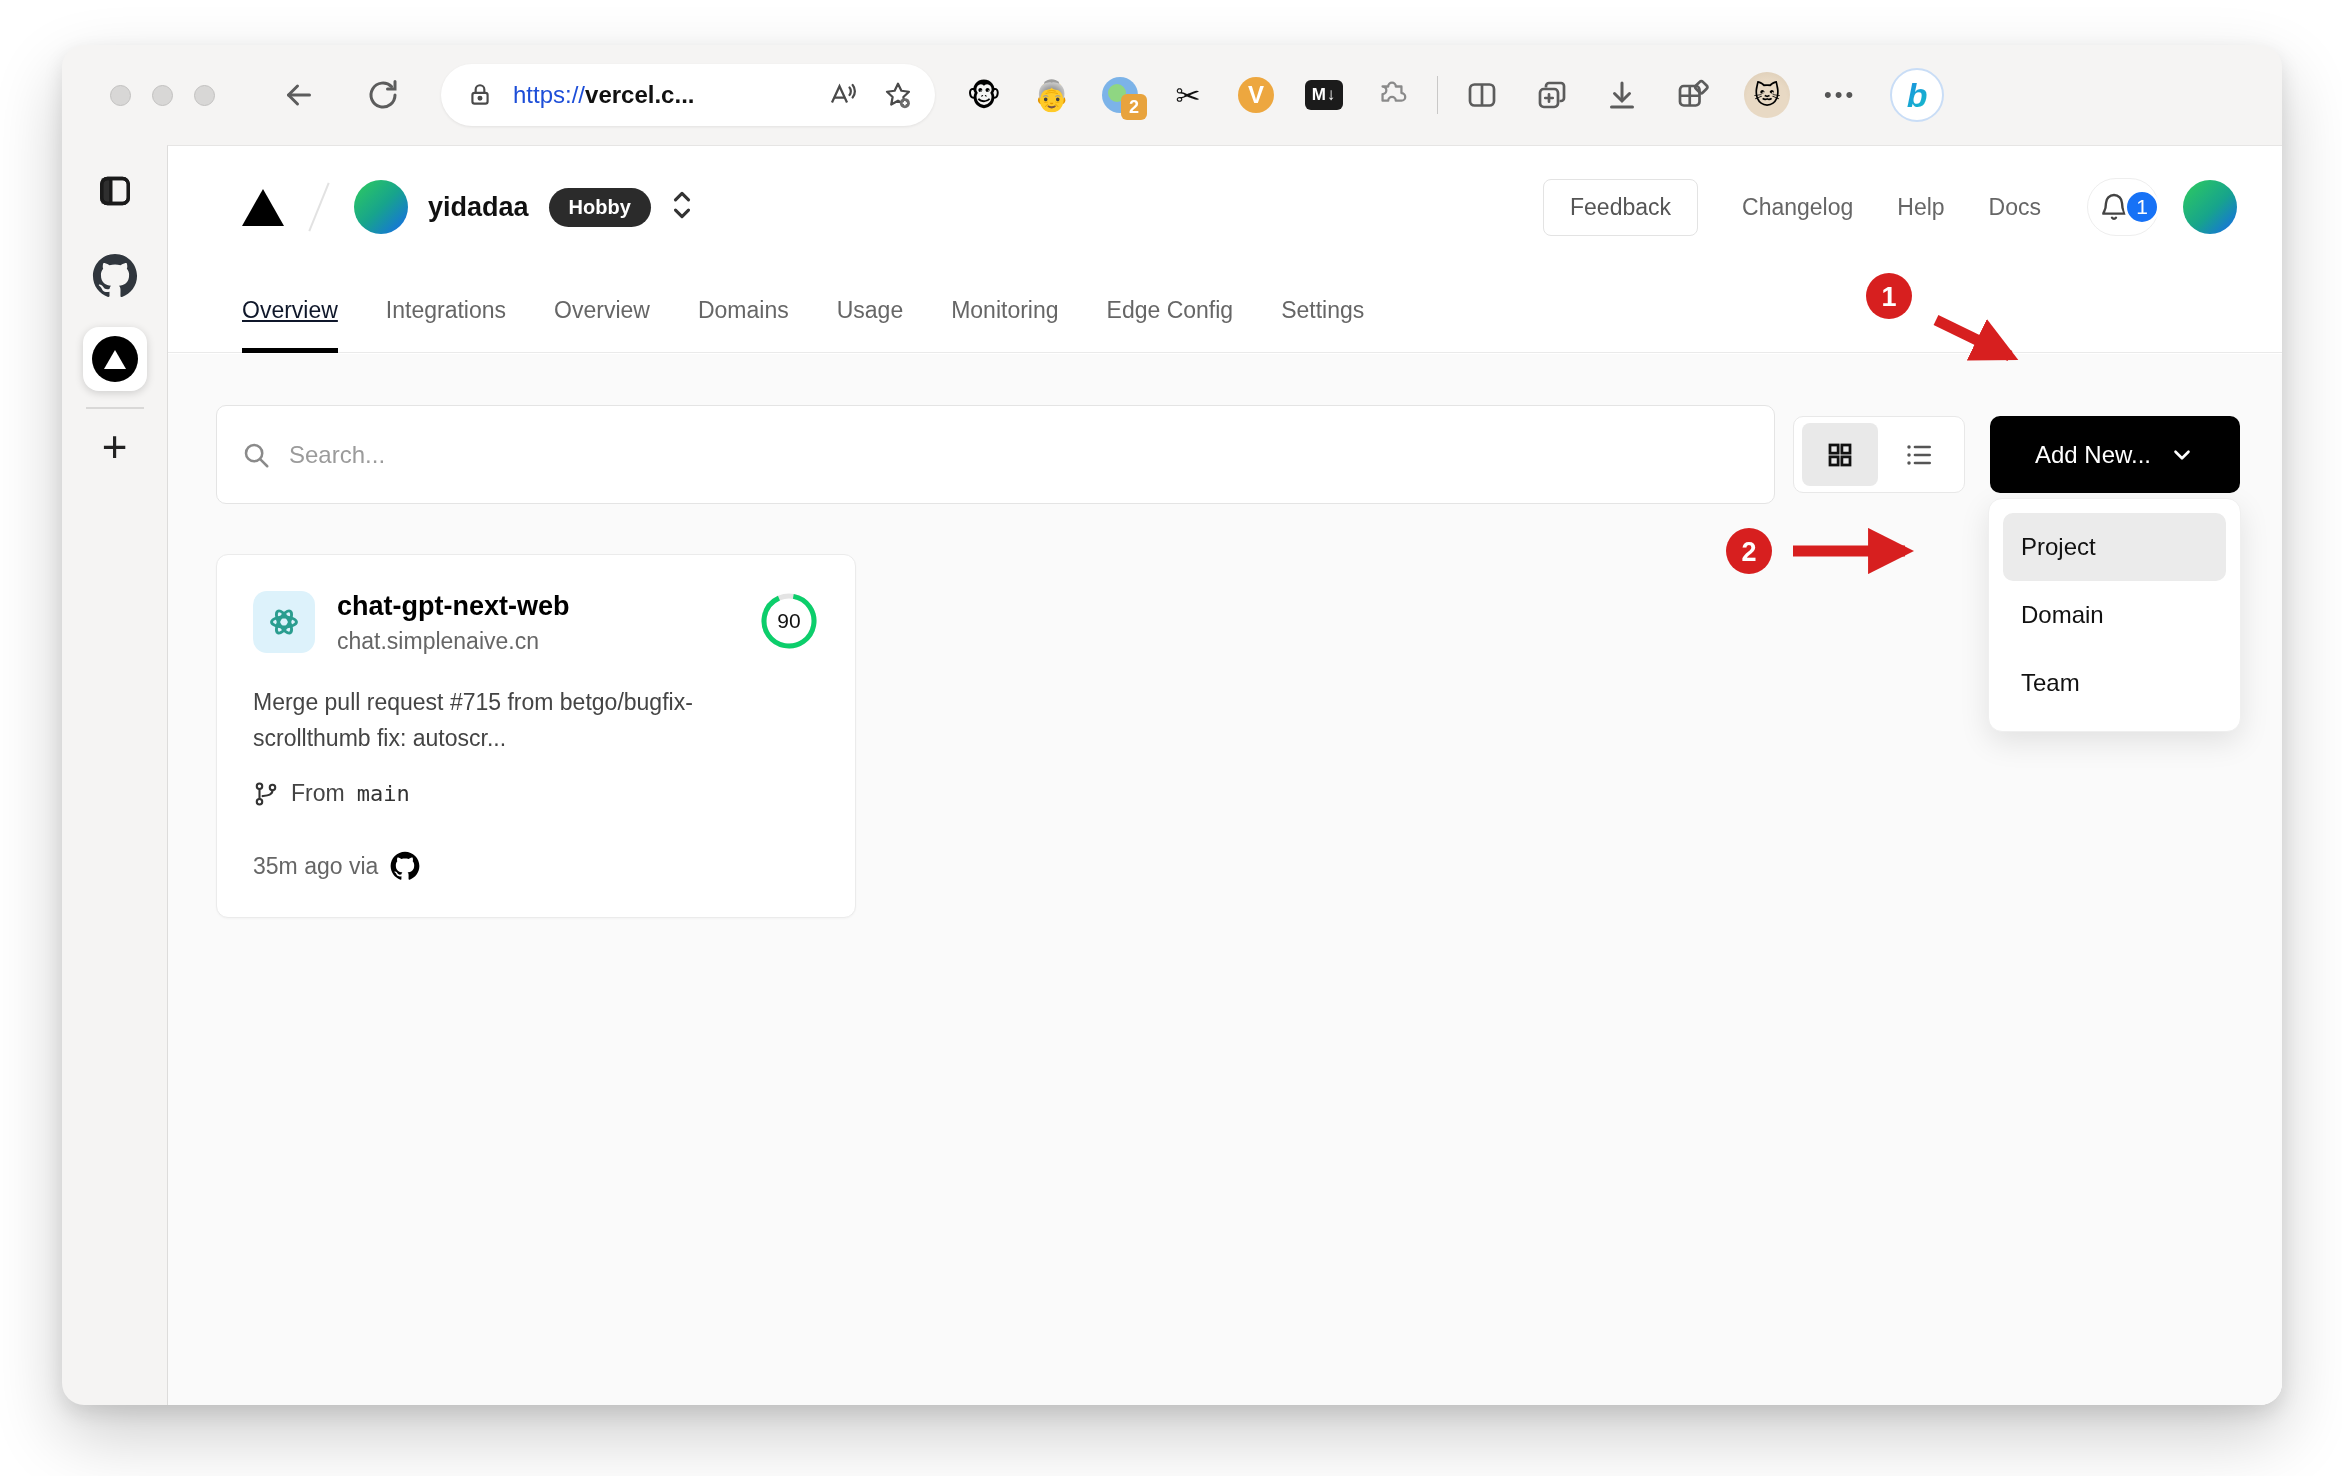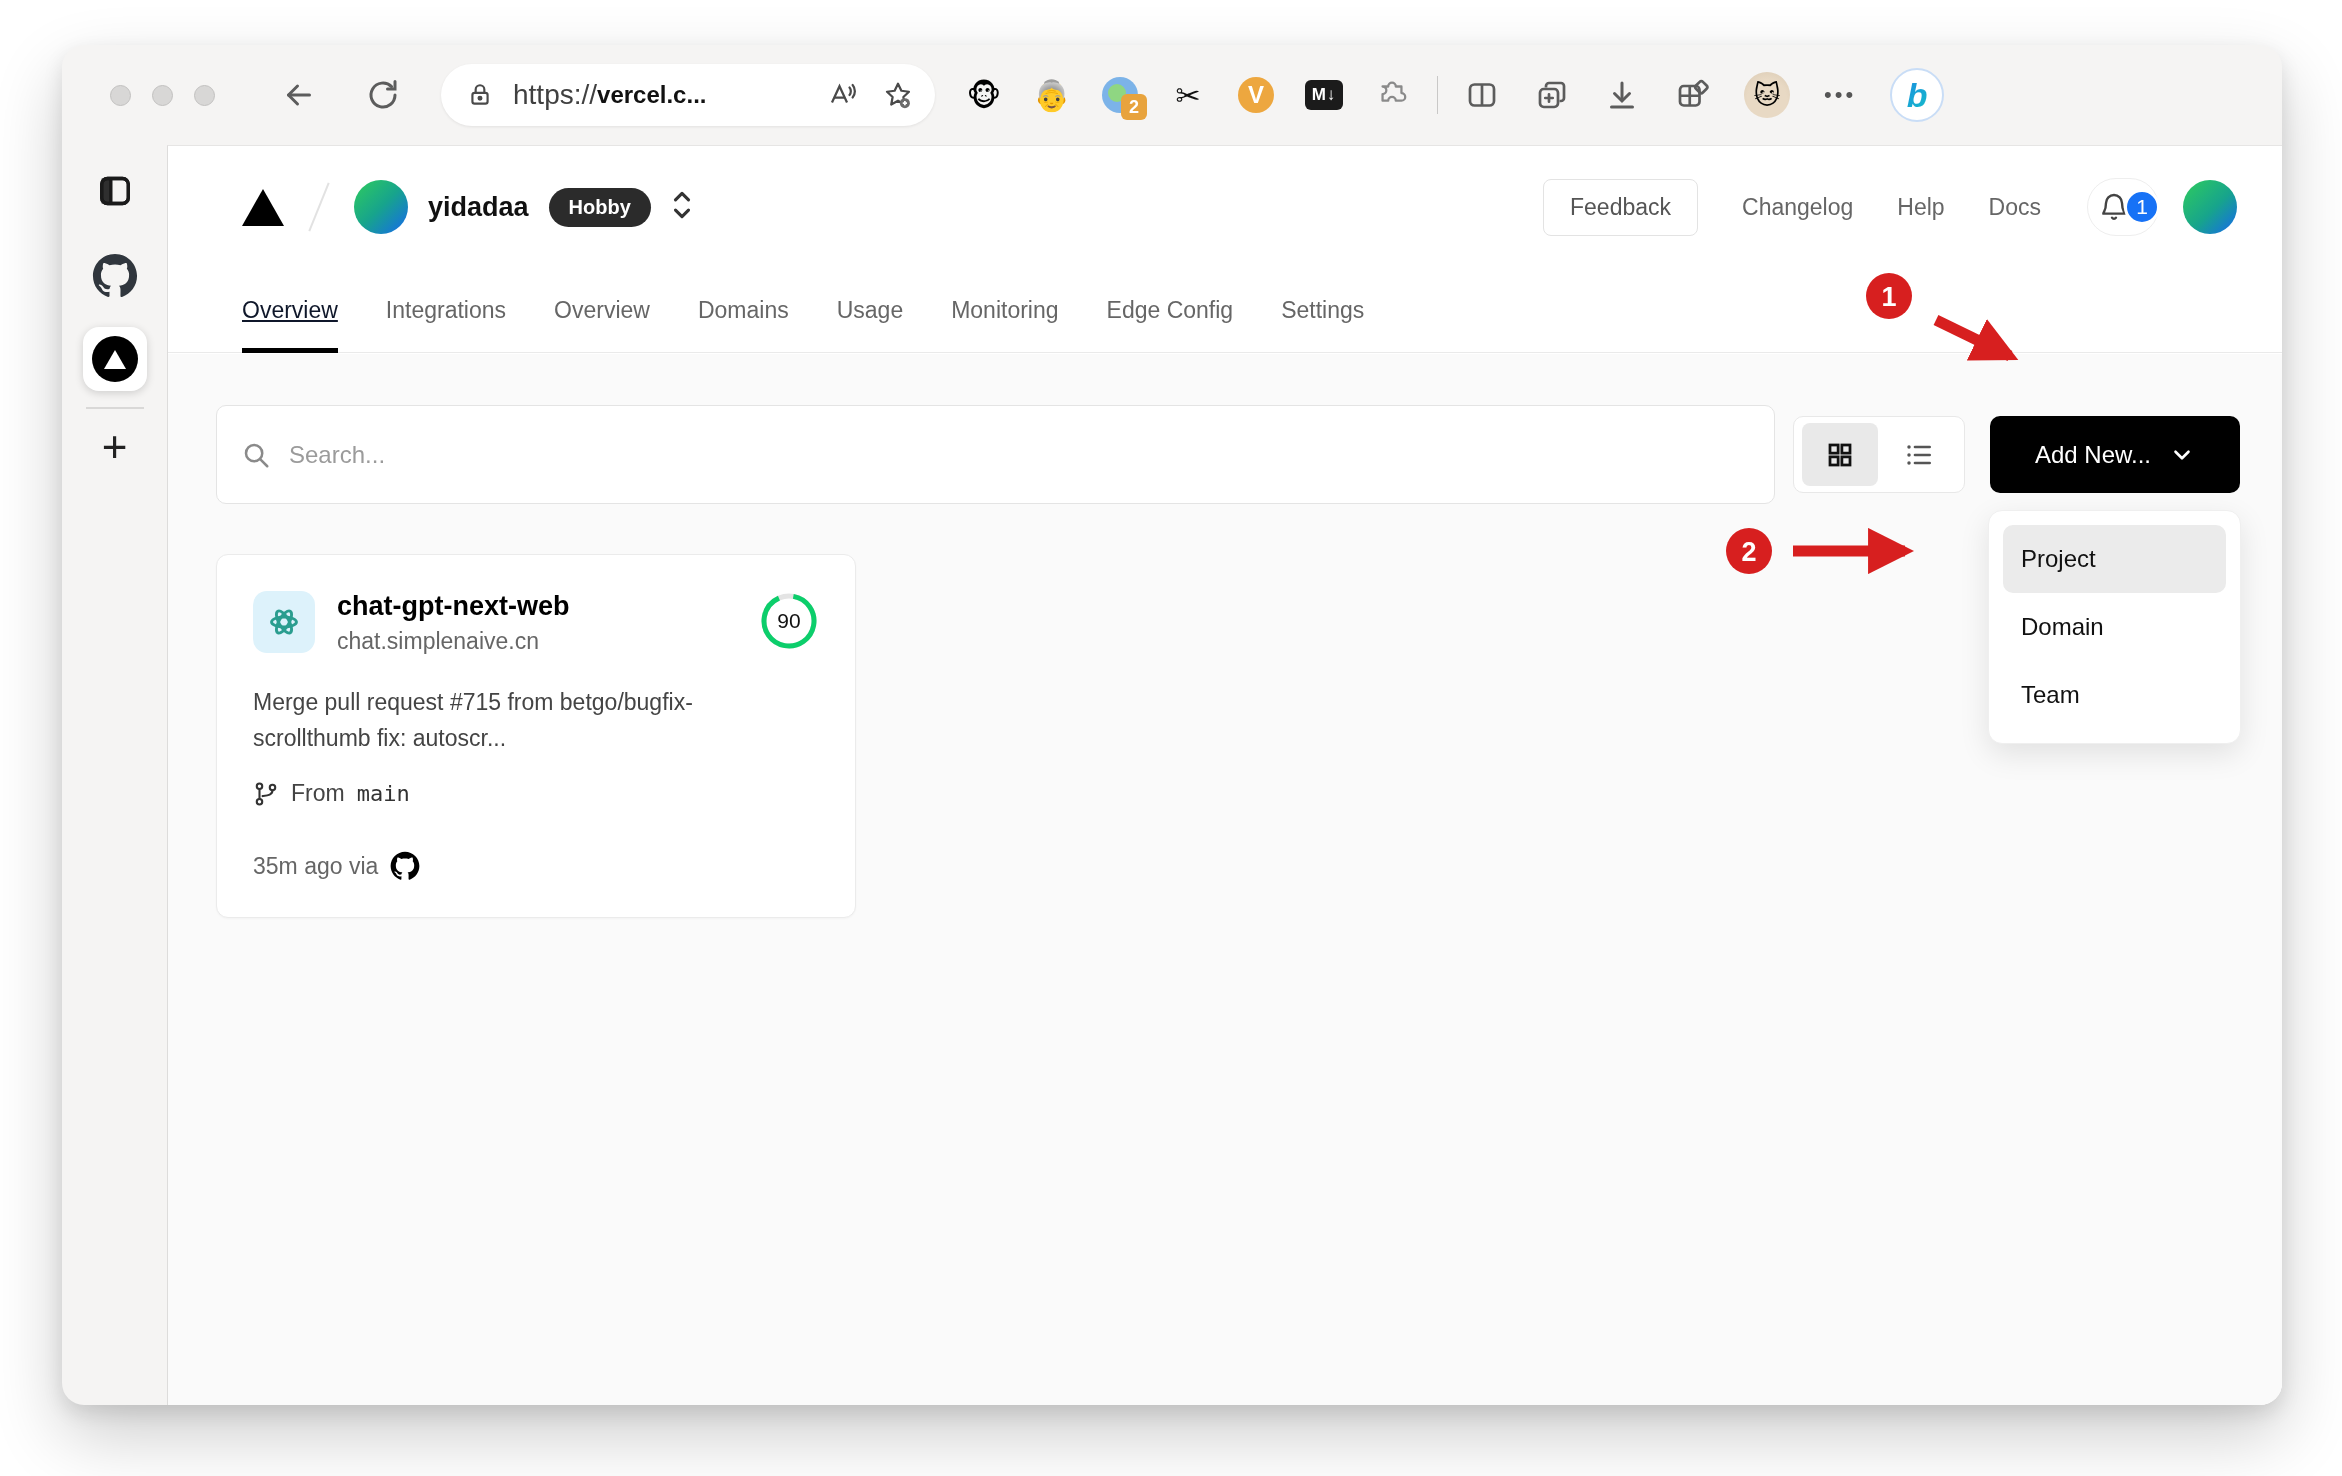--- a/index.html
+++ b/index.html
@@ -15,21 +15,21 @@
   .lights { display:flex; gap:21px; }
   .light { width:21px; height:21px; border-radius:50%; background:#d8d7d6; border:1px solid #c2c1c0; }
   .ticon { color:#5c5c5c; display:flex; align-items:center; justify-content:center; }
   .ticon svg { display:block; }
   .back { margin-left:66px; }
   .reload { margin-left:48px; }
   .urlbar {
     margin-left:40px; width:494px; height:62px; background:#ffffff; border-radius:31px;
     display:flex; align-items:center; padding:0 22px 0 26px; box-shadow:0 1px 3px rgba(0,0,0,.08);
   }
-  .urlbar .scheme { color:#404040; font-size:28px; }
+  .urlbar .scheme { color:#1d4ed8; font-size:24px; }
   .urlbar .domain { color:#111; font-size:24px; font-weight:700; }
   .urlbar .grow { flex:1; }
   .exts { display:flex; align-items:center; gap:30px; margin-left:30px; }
   .ext { width:38px; height:38px; display:flex; align-items:center; justify-content:center; font-size:30px; position:relative; }
   .ext-circle2 { width:36px; height:36px; border-radius:50%; background:#7cb3e8; position:relative; }
   .ext-circle2 .dot { position:absolute; left:6px; top:7px; width:18px; height:18px; border-radius:50%; background:#8fd682; }
   .ext-badge { position:absolute; right:-8px; bottom:-6px; min-width:26px; height:26px; background:#e8a33d; color:#fff; border-radius:6px; font-size:18px; font-weight:700; display:flex; align-items:center; justify-content:center; padding:0 4px; }
   .ext-v { width:36px; height:36px; border-radius:50%; background:#eda73f; color:#fff; font-weight:800; font-size:24px; display:flex; align-items:center; justify-content:center; }
   .ext-md { width:38px; height:30px; border-radius:6px; background:#1b1b1b; color:#fff; font-weight:800; font-size:17px; display:flex; align-items:center; justify-content:center; letter-spacing:1px; }
   .tb-divider { width:1px; height:38px; background:#c9c8c7; margin-left:26px; }
@@ -83,21 +83,21 @@
   .proj-names { margin-left:22px; }
   .proj-title { font-size:27px; font-weight:700; color:#000; }
   .proj-domain { font-size:23px; color:#666; margin-top:6px; }
   .score { margin-left:auto; position:relative; width:60px; height:60px; }
   .score .num { position:absolute; inset:0; display:flex; align-items:center; justify-content:center; font-size:21px; color:#111; }
   .commit { margin-top:30px; font-size:23px; line-height:1.55; color:#444; max-width:520px; }
   .branchrow { margin-top:24px; display:flex; align-items:center; gap:12px; font-size:23px; color:#444; }
   .branch-main { font-family:"DejaVu Sans Mono","Liberation Mono",monospace; font-size:22px; color:#333; }
   .cardfoot { margin-top:44px; display:flex; align-items:center; gap:12px; font-size:23px; color:#666; }
   
-  .dropdown { position:absolute; left:1820px; top:364px; width:253px; background:#fff; border:1px solid #efefef; border-radius:14px; box-shadow:0 10px 30px rgba(0,0,0,.10); padding:14px; z-index:5; }
+  .dropdown { position:absolute; left:1820px; top:352px; width:253px; background:#fff; border:1px solid #efefef; border-radius:14px; box-shadow:0 10px 30px rgba(0,0,0,.10); padding:14px; z-index:5; }
   .dd-item { font-size:24px; color:#111; padding:20px 18px; border-radius:10px; }
   .dd-item.active { background:#ebebeb; }
   
   .overlay { position:absolute; left:0; top:0; width:2342px; height:1476px; pointer-events:none; z-index:50; }
   .annot-num { font:700 27px "Liberation Sans","DejaVu Sans",sans-serif; fill:#fff; }
 </style>
 </head>
 <body>
 
 <div class="window">

